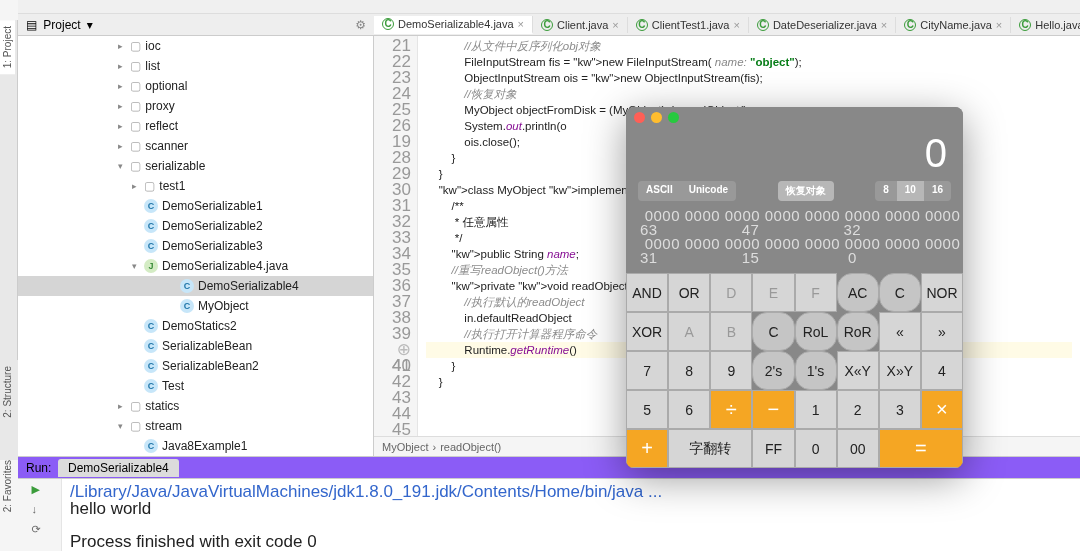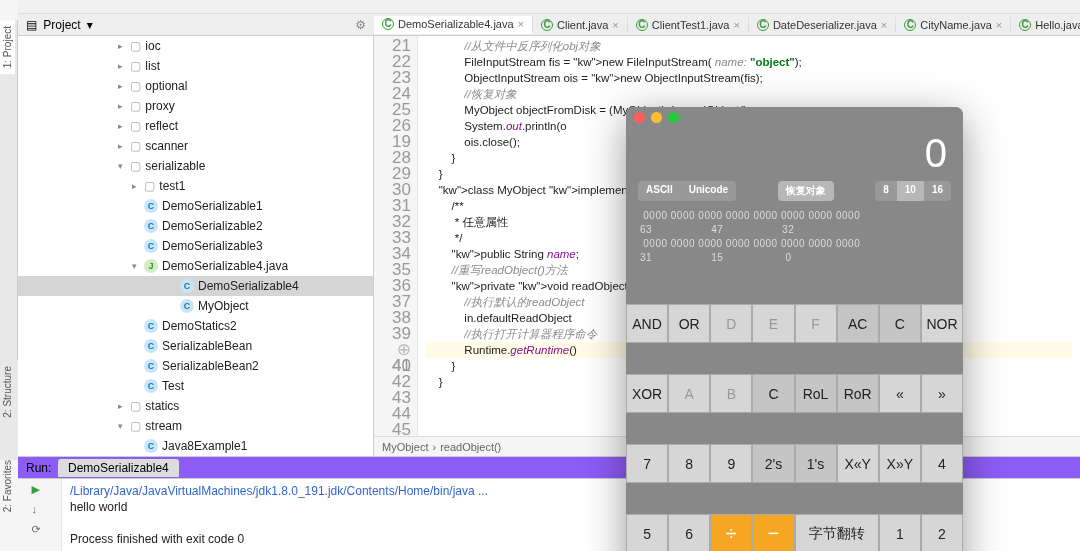--- a/index.html
+++ b/index.html
@@ -51,37 +51,37 @@
     .breadcrumb { position: absolute; bottom: 0; left: 0; right: 0; height: 20px; background: #f5f5f5; border-top: 1px solid #ddd; font-size: 11px; color: #666; padding: 2px 8px; display: flex; align-items: center; gap: 4px; }
     
     
     .run-panel { position: absolute; bottom: 0; left: 18px; right: 0; height: 95px; background: #fff; border-top: 1px solid #ccc; }
     .run-header { height: 22px; background: #8b5cf6; border-bottom: 1px solid #ccc; display: flex; align-items: center; padding: 0 8px; font-size: 12px; }
     .run-tab { background: #dcdcdc; padding: 2px 10px; border-radius: 3px 3px 0 0; }
     .run-body { display: flex; height: 73px; }
     .run-gutter { width: 44px; background: #f5f5f5; border-right: 1px solid #e5e5e5; display: flex; flex-direction: column; align-items: center; gap: 4px; padding-top: 4px; }
     .run-gutter .rg-btn { width: 16px; height: 16px; font-size: 11px; color: #666; cursor: pointer; }
     .run-gutter .play { color: #3b9c3b; }
-    .run-out { flex: 1; padding: 4px 8px; font-family: "Menlo", monospace; font-size: 12px; color: #222; line-height: 16px; white-space: pre; }
+    .run-out { flex: 1; padding: 4px 8px; font-family: "Menlo", monospace; font-size: 17px; color: #222; line-height: 16px; white-space: pre; }
     .run-out .cmd { color: #3366cc; }
     
     
     .calc { position: absolute; left: 626px; top: 107px; width: 337px; background: #888; border-radius: 8px; box-shadow: 0 10px 40px rgba(0,0,0,0.4); overflow: hidden; }
     .calc-title { height: 20px; display: flex; align-items: center; gap: 6px; padding: 0 8px; background: #888; }
     .traffic { width: 11px; height: 11px; border-radius: 50%; }
     .tr-red { background: #ff5f56; } .tr-yel { background: #ffbd2e; } .tr-grn { background: #27c93f; }
     .calc-display { height: 50px; text-align: right; padding: 4px 16px; color: #fff; font-size: 40px; font-weight: 200; }
     .calc-seg { display: flex; justify-content: space-between; padding: 4px 12px; }
     .seg-group { display: flex; background: rgba(255,255,255,0.15); border-radius: 4px; overflow: hidden; }
     .seg-btn { font-size: 10px; color: #fff; padding: 3px 8px; cursor: pointer; font-weight: bold; }
     .seg-btn.sel { background: rgba(255,255,255,0.3); }
-    .calc-bits { padding: 4px 14px 8px; color: #ddd; font-family: "Menlo", monospace; font-size: 10px; line-height: 14px; letter-spacing: 0.5px; white-space: pre; }
+    .calc-bits { padding: 4px 14px 8px; color: #ddd; font-family: "Menlo", monospace; font-size: 15px; line-height: 14px; letter-spacing: 0.5px; white-space: pre; }
     .calc-keys { display: grid; grid-template-columns: repeat(8, 1fr); }
-    .ckey { height: 39px; display: flex; align-items: center; justify-content: center; font-size: 14px; color: #222; background: #d6d6d6; border: 0.5px solid #aaa; cursor: pointer; margin-top: 31px; }
-    .ckey.dark { background: #c5c5c5; }
+    .ckey { height: 39px; display: flex; align-items: center; justify-content: center; font-size: 14px; color: #222; background: #d6d6d6; border: 0.5px solid #aaa; cursor: pointer; }
+    .ckey.dark { background: #c5c5c5; border-radius: 15px; }
     .ckey.orange { background: #f5a623; color: #fff; font-size: 20px; }
     .ckey.disabled { color: #999; }
     .ckey.wide2 { grid-column: span 2; }
   </style>
 </head>
 <body>
 
 <div class="side-tabs-left">
   <div class="vtab sel">1: Project</div>
 </div>
@@ -342,24 +342,24 @@
       <div class="ckey">9</div>
       <div class="ckey dark">2's</div>
       <div class="ckey dark">1's</div>
       <div class="ckey">X«Y</div>
       <div class="ckey">X»Y</div>
       <div class="ckey">4</div>
       <div class="ckey">5</div>
       <div class="ckey">6</div>
       <div class="ckey orange">÷</div>
       <div class="ckey orange">−</div>
-      <div class="ckey wide2">字节翻转</div>
       <div class="ckey">1</div>
       <div class="ckey">2</div>
       <div class="ckey">3</div>
       <div class="ckey orange">×</div>
       <div class="ckey orange">+</div>
+      <div class="ckey wide2">字翻转</div>
       <div class="ckey">FF</div>
       <div class="ckey">0</div>
       <div class="ckey">00</div>
       <div class="ckey wide2 orange">=</div>
     </div>
 </div>
 
 </body></html>

